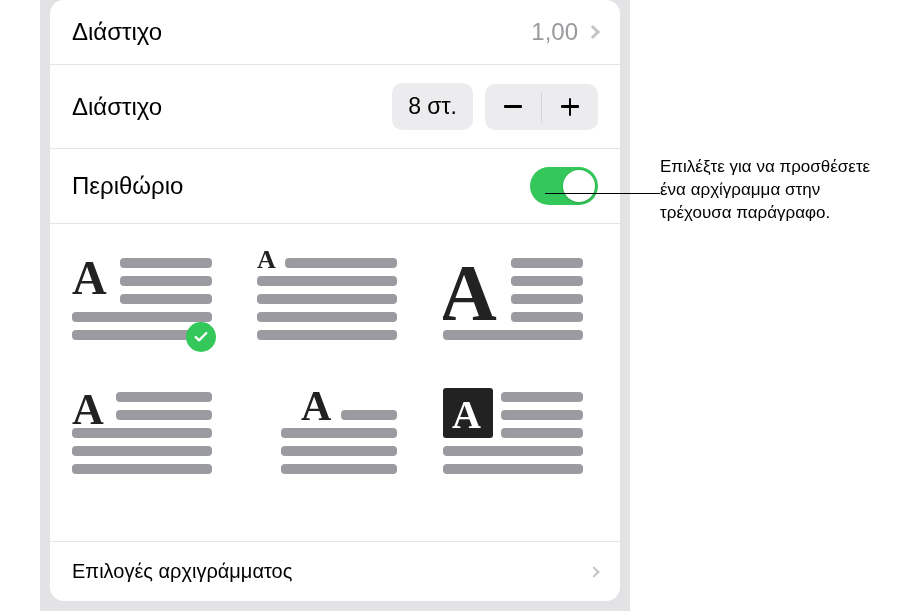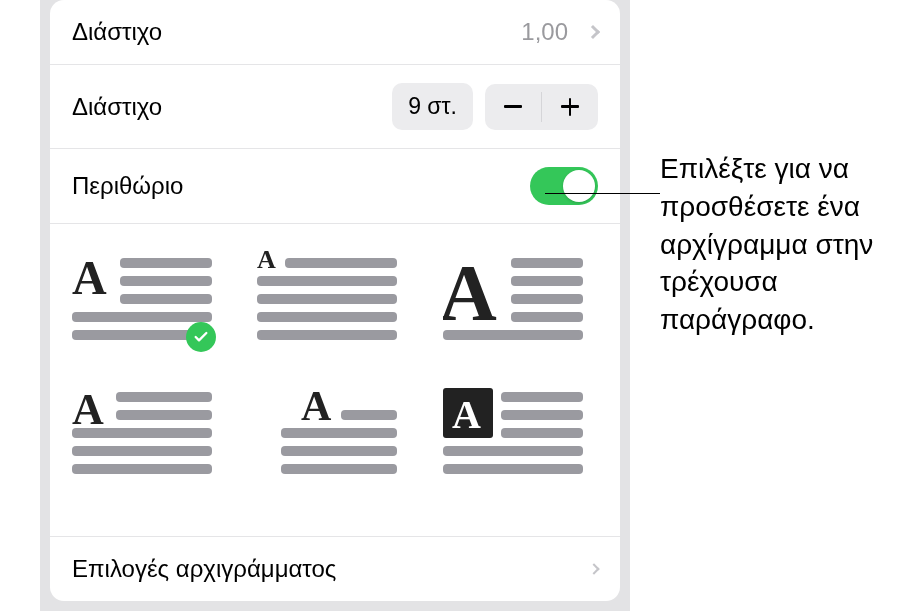--- a/index.html
+++ b/index.html
@@ -30,21 +30,21 @@
     }
     .row {
       display: flex;
       align-items: center;
       justify-content: space-between;
       padding: 18px 22px;
       border-bottom: 1px solid #e5e5e7;
       font-size: 24px;
     }
     .row-label { color: #000; font-weight: 400; }
-    .row-value-chevron { display: flex; align-items: center; gap: 20px; }
+    .row-value-chevron { display: flex; align-items: center; gap: 10px; }
     .greyval { color: #9a9a9e; font-size: 24px; }
     .chevron {
       width: 10px; height: 10px;
       border-right: 3px solid #c5c5c9;
       border-bottom: 3px solid #c5c5c9;
       transform: rotate(-45deg);
     }
     .stepper-row { display: flex; align-items: center; gap: 12px; }
     .chip {
       background: #ececee;
@@ -102,35 +102,35 @@
     }
     .dc-opt { position: relative; width: 140px; height: 98px; }
     .checkmark {
       position: absolute; bottom: -4px; right: -4px;
       width: 30px; height: 30px; border-radius: 50%;
       background: #34c759; display: flex; align-items: center; justify-content: center;
     }
     .checkmark svg { width: 16px; height: 16px; }
     .options-row {
       display: flex; align-items: center; justify-content: space-between;
-      padding: 18px 22px; border-top: 1px solid #e5e5e7; font-size: 24px;
+      padding: 18px 22px; border-top: 1px solid #e5e5e7; font-size: 20px;
       margin-top: auto;
     }
     .chevron-sm {
       width: 8px; height: 8px;
       border-right: 2.5px solid #c5c5c9;
       border-bottom: 2.5px solid #c5c5c9;
       transform: rotate(-45deg);
     }
     .callout {
       position: absolute;
       left: 660px;
-      top: 150px;
+      top: 156px;
       width: 230px;
-      font-size: 28px;
+      font-size: 17px;
       line-height: 1.35;
       color: #000;
     }
     .leader {
       position: absolute;
       left: 545px;
       top: 193px;
       width: 115px;
       height: 1px;
       background: #000;
@@ -150,21 +150,21 @@
       <div class="row-value-chevron">
         <span class="greyval">1,00</span>
         <span class="chevron"></span>
       </div>
     </div>
 
     <div class="row">
       <span class="row-label">Διάστιχο</span>
       <div class="stepper-row">
         <div class="chip">
-          <span>9 στ.</span>
+          <span>8 στ.</span>
         </div>
         <div class="stepper">
           <div class="step-btn minus"></div>
           <div class="step-divider"></div>
           <div class="step-btn plus"></div>
         </div>
       </div>
     </div>
 
     <div class="row">

